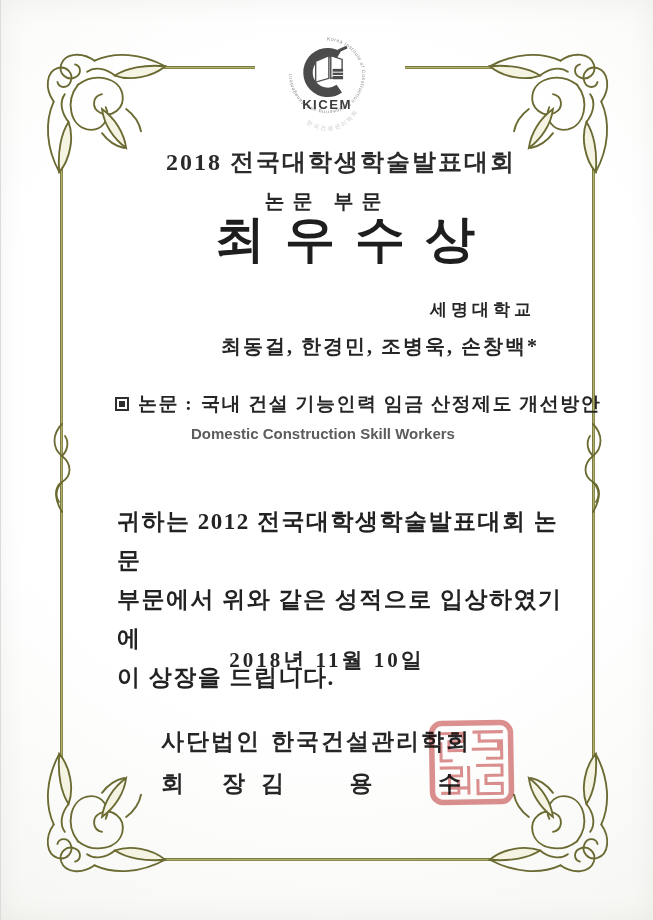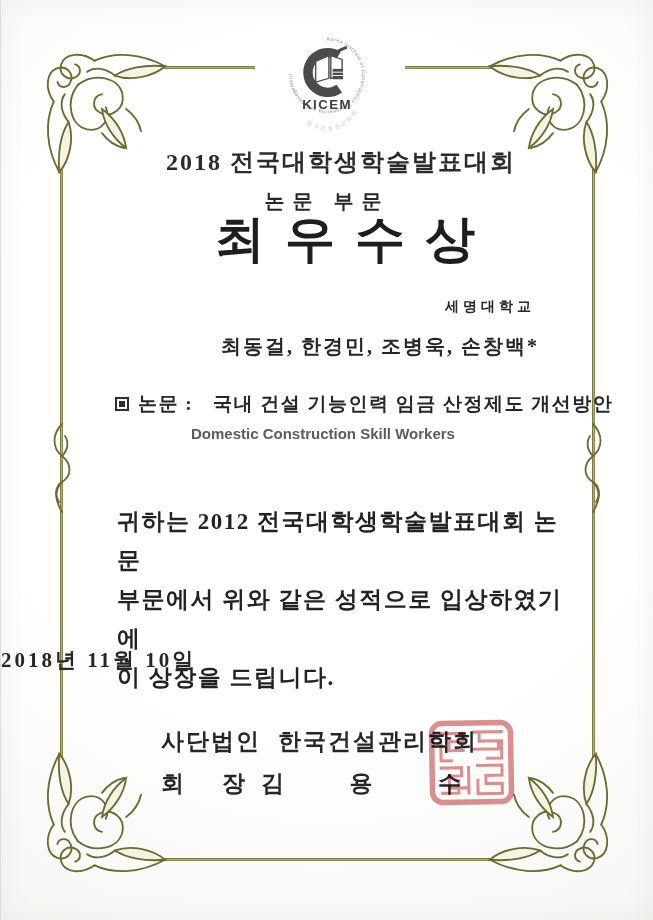--- a/index.html
+++ b/index.html
@@ -35,37 +35,37 @@
   
   .logo { position:absolute; top:32px; left:278px; width:96px; height:104px; }
   
   .event-title { position:absolute; top:146px; left:0; right:0; text-align:center;
     font-size:24px; letter-spacing:2px; font-weight:600; color:#2b2b2b;padding-left:28px; }
   .division { position:absolute; top:188px; left:0; right:0; text-align:center;
     font-size:20px; letter-spacing:8px; font-weight:600; }
   .award { position:absolute; top:206px; left:0; right:0; text-align:center;
     font-size:50px; font-weight:700; letter-spacing:20px; text-indent:20px; color:#1e1e1e;padding-left:36px; }
   .university { position:absolute; top:298px; right:118px;
-    font-size:14px; letter-spacing:4px; font-weight:600; }
+    font-size:17px; letter-spacing:4px; font-weight:600; }
   .names { position:absolute; top:333px; right:114px;
     font-size:20px; letter-spacing:2px; font-weight:600;text-align:right; }
   .paper-row { position:absolute; top:391px; left:114px; display:flex; align-items:center;
     font-size:19px; font-weight:700; letter-spacing:1.5px; }
   .paper-bullet { width:14px; height:14px; border:2px solid #2e2e2e; margin-right:9px;
     display:flex; align-items:center; justify-content:center; }
   .paper-bullet::after { content:""; width:6px; height:6px; background:#2e2e2e; display:block; }
-  .paper-label { margin-right:20px;font-family:Liberation Serif, serif; }
+  .paper-label { margin-right:8px;font-family:Liberation Serif, serif; }
   .paper-en { position:absolute; top:424px; left:190px;
     font-family:"Liberation Sans","DejaVu Sans",sans-serif;
     font-size:15px; line-height:19px; color:#5c5c5c; font-weight:600; }
   .body-text { position:absolute; top:502px; left:116px; width:460px;
     font-size:23px; line-height:39px; letter-spacing:1.5px; font-weight:600; color:#222; }
-  .date-line { position:absolute; top:646px; left:0; right:0; text-align:left;
+  .date-line { position:absolute; top:646px; left:0; right:0; text-align:center;
     font-size:21px; letter-spacing:3px; font-weight:600; }
-  .issuer-org { position:absolute; top:726px; left:160px; display:flex; gap:17px;
+  .issuer-org { position:absolute; top:726px; left:160px; display:flex; gap:10px;
     font-size:23px; letter-spacing:2px; font-weight:600; }
   .president-row { position:absolute; top:768px; left:160px; display:flex; align-items:baseline;
     font-size:23px; font-weight:600; }
   .president-row .g1 { display:flex; width:84px; justify-content:space-between; margin-right:16px; }
   .president-row .g2 { display:flex; width:200px; justify-content:space-between; }
   
   .seal { position:absolute; left:427px; top:719px; width:87px; height:87px;
     opacity:0.62; mix-blend-mode:multiply; transform:rotate(-1deg); }
 </style>
 </head>

